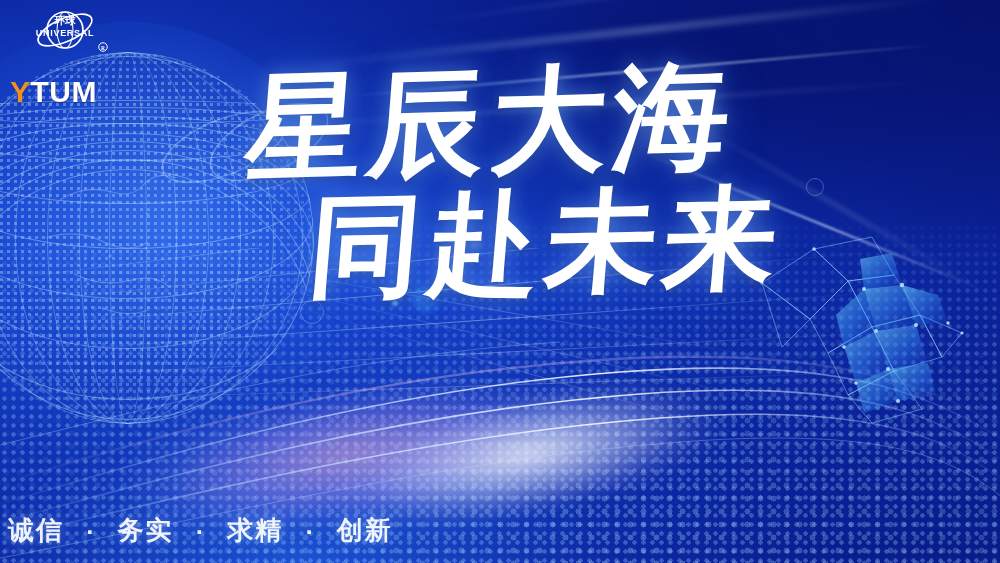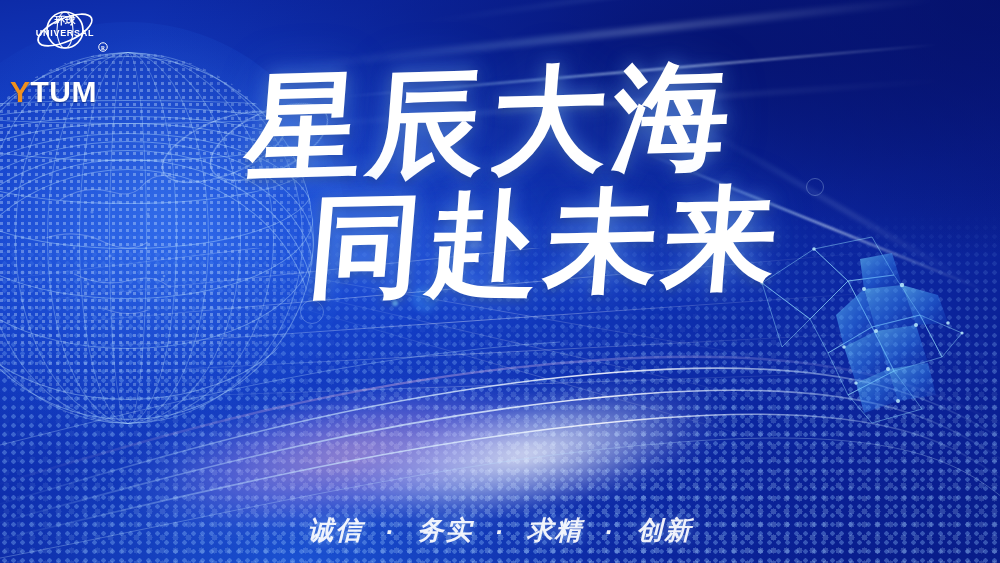--- a/index.html
+++ b/index.html
@@ -215,29 +215,28 @@
     font-weight:bold;
     letter-spacing:3px;
     text-shadow:0 0 10px rgba(120,180,255,.6),0 2px 5px rgba(0,8,60,.5);
     font-family:"DejaVu Sans","Liberation Sans",sans-serif;
     white-space:nowrap;
   }
 
   .slogan{
     position:absolute;
     left:0;right:0;top:513px;
-    text-align:center;
+    text-align:left;
     color:rgba(255,255,255,.92);
     font-size:26px;
     font-weight:bold;
     letter-spacing:2px;
     text-shadow:0 0 12px rgba(150,200,255,.5);
     font-family:"DejaVu Sans","Liberation Sans",sans-serif;
     white-space:nowrap;
-    font-style:italic;
   }
   .slogan .dot{
     display:inline-block;
     margin:0 14px;
     vertical-align:middle;
     font-size:20px;
   }
   .slogan .word{display:inline-block;margin:0 8px;}
 
   

